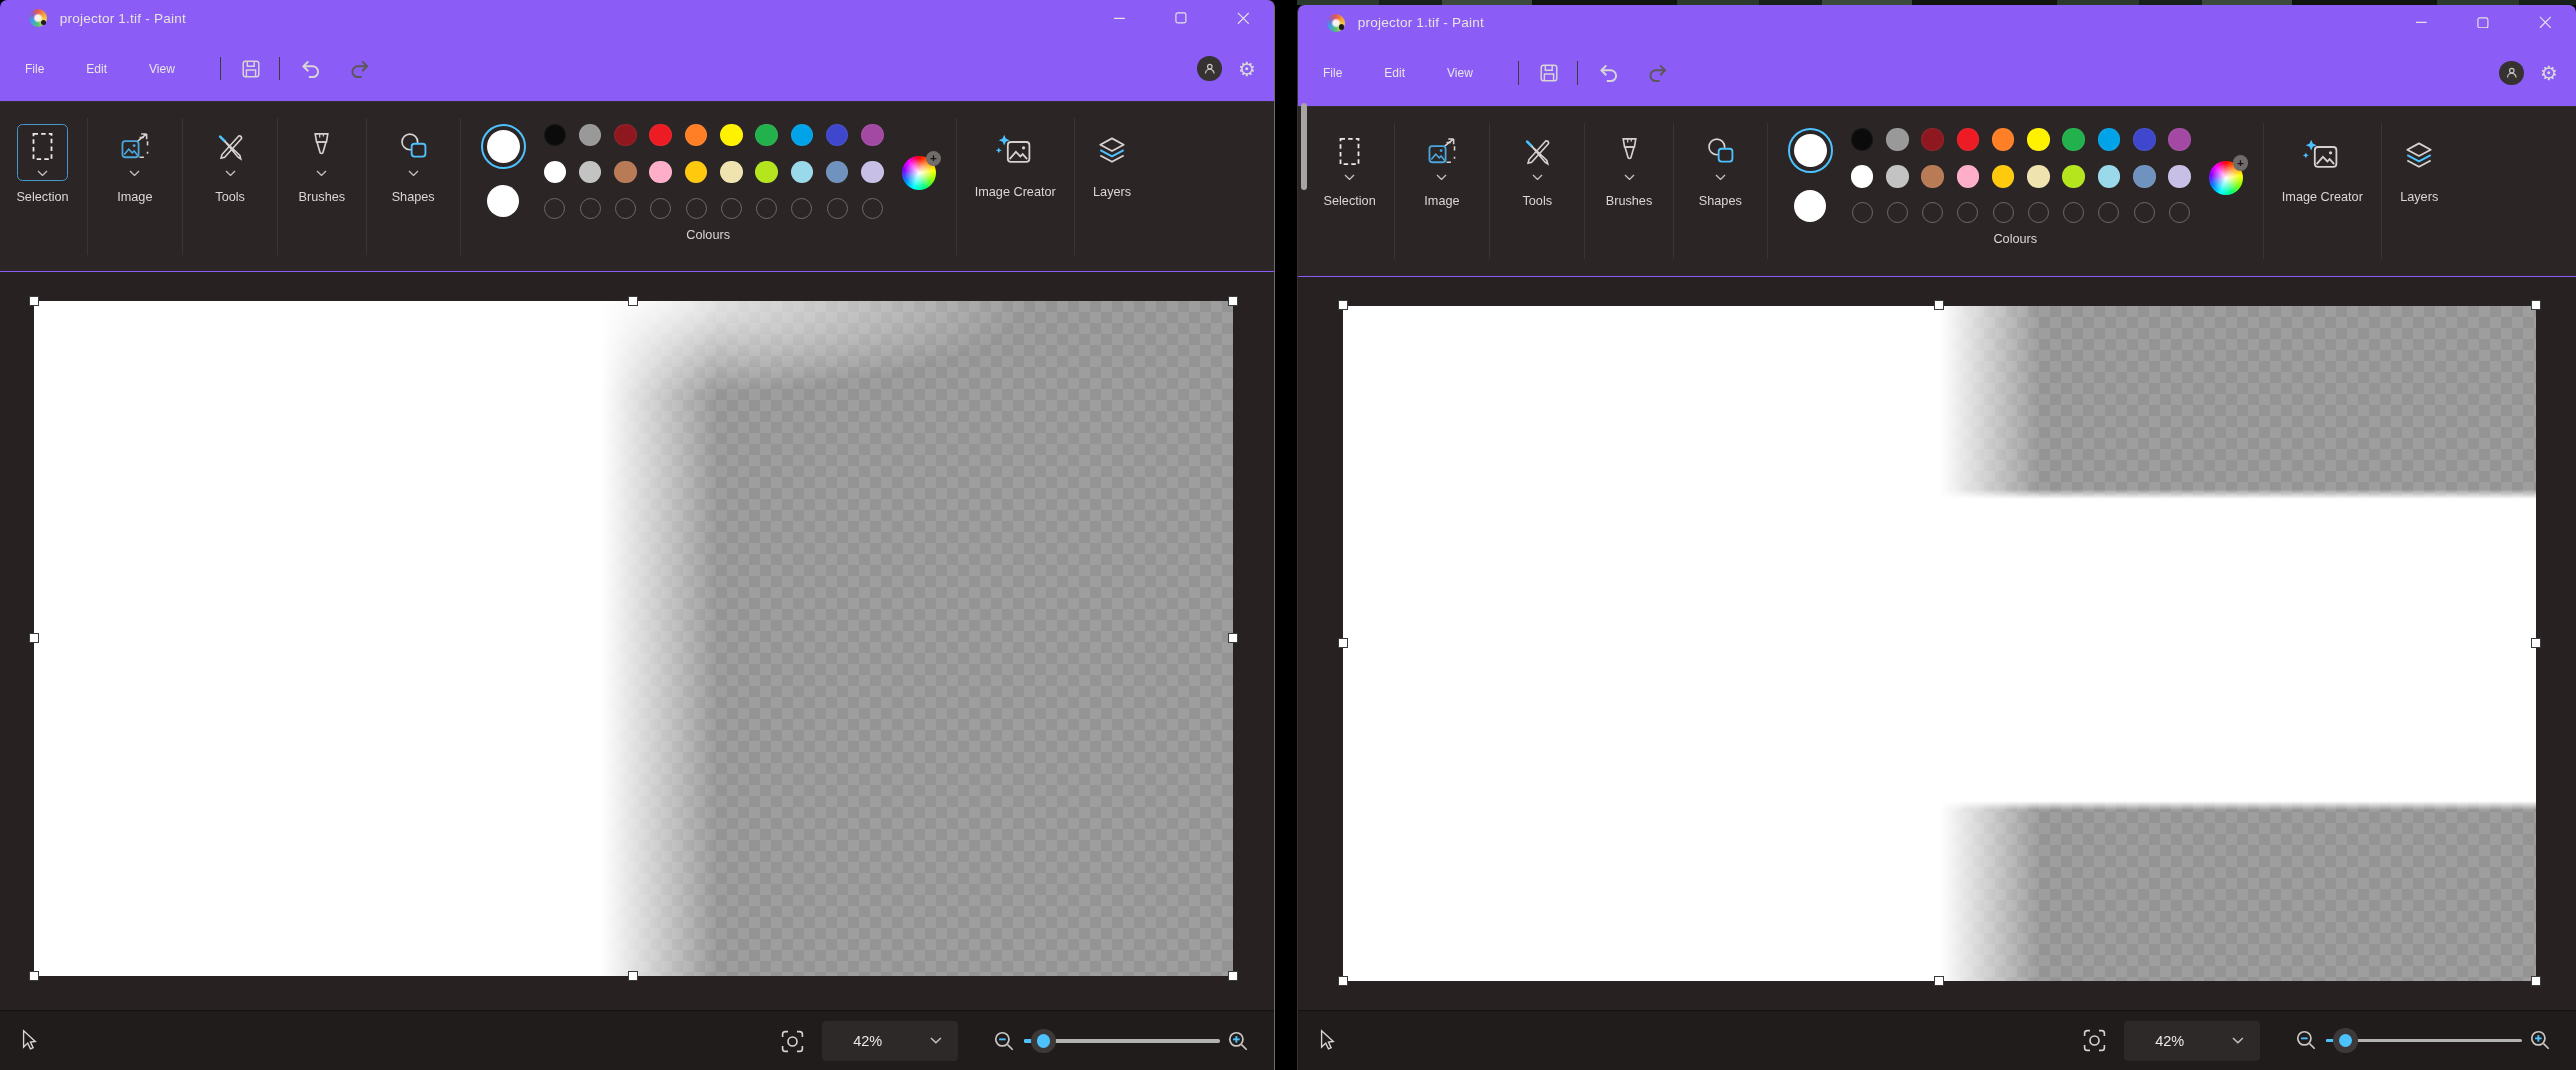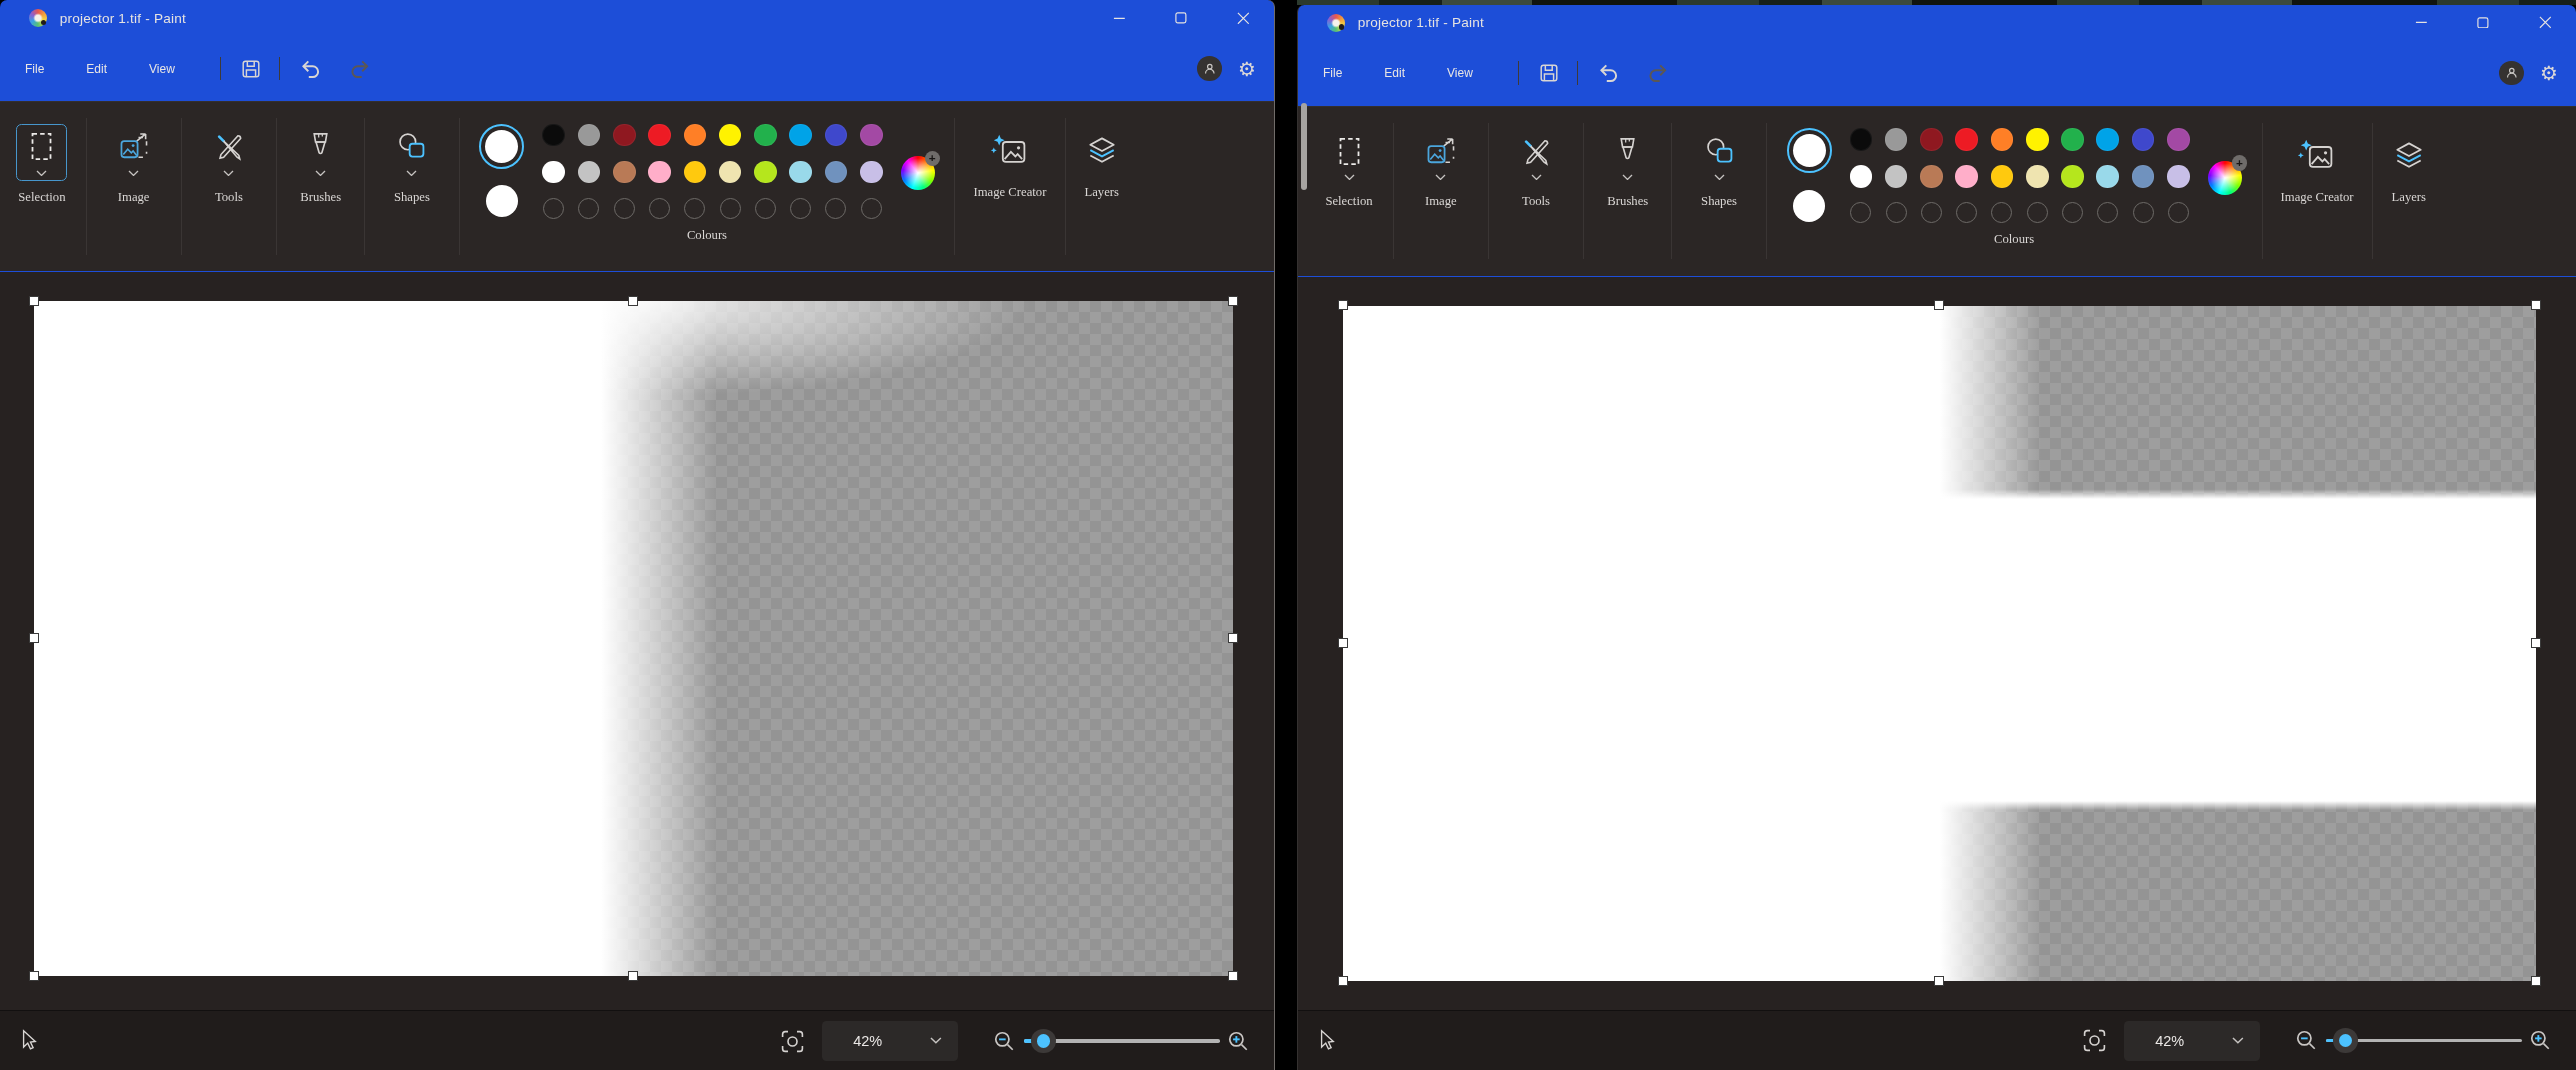--- a/index.html
+++ b/index.html
@@ -1,18 +1,18 @@
 <!DOCTYPE html>
 <html style="font-size:14.5px"><head>
 <meta charset="utf-8">
 <style>
   *{margin:0;padding:0;box-sizing:border-box;font-family:"Liberation Sans","DejaVu Sans",sans-serif;}
   html,body{width:2576px;height:1071px;background:#000;overflow:hidden;position:relative;}
 
-  .window{position:absolute;top:0;height:1071px;background:#1d4ed8;border-radius:7.2px 7.2px 0 0;overflow:hidden;}
+  .window{position:absolute;top:0;height:1071px;background:#8b5cf6;border-radius:7.2px 7.2px 0 0;overflow:hidden;}
   .win-a{left:0;width:1275px;border-right:0.9px solid #706c69;}
   .win-b{left:1297px;width:1279px;top:4.5px;height:1066px;border-left:0.9px solid #343130;}
   .desktop-strip{position:absolute;left:1297px;top:0;width:1279px;height:4.5px;
     background:repeating-linear-gradient(90deg,#2c3a2e 0 82px,#17201a 82px 145px,#3c4a3e 145px 235px,#10140f 235px 380px);}
 
   
   .titlebar{position:relative;height:36px;display:flex;align-items:center;padding-left:29px;}
   .paint-logo{width:18px;height:18px;border-radius:50%;
     background:radial-gradient(circle at 50% 50%,#f6f2ec 0 22%,rgba(255,255,255,0) 38%),
     conic-gradient(#e8574f,#f2a33c,#f0e24b,#57c172,#3aa0e8,#8a5fd0,#e8574f);position:relative;flex:0 0 auto;}
@@ -31,21 +31,21 @@
   .account-chip{width:24.5px;height:24.5px;border-radius:50%;background:#353231;display:flex;align-items:center;justify-content:center;}
   .gear{font-size:20px;color:#dcd9d7;line-height:1;}
 
   
   .toolbar{position:relative;height:170px;background:#2b2625;border-top:0.9px solid #332e2d;display:flex;align-items:stretch;padding:0 0 0 5.4px;}
   .tb-sep{width:0.9px;background:#3a3534;margin:16.3px 7.2px;}
   .group{display:flex;flex-direction:column;align-items:center;justify-content:flex-start;padding:22px 11px 0 11px;}
   .tool-btn{display:flex;flex-direction:column;align-items:center;padding:5.4px 11px 3.6px 11px;border-radius:5.4px;border:1.4px solid transparent;}
   .tool-btn.selected{border-color:#4796cc;}
   .chev{margin-top:6.3px;}
-  .group-label{margin-top:9px;font-size:12.7px;color:#dad7d5;white-space:nowrap;font-family:Liberation Serif, serif;}
+  .group-label{margin-top:9px;font-size:12.7px;color:#dad7d5;white-space:nowrap;}
 
   
   .colours-group{display:flex;flex-direction:column;align-items:center;padding:20px 12.7px 0 12.7px;}
   .colours-top{display:flex;align-items:flex-start;gap:18px;}
   .swatch-col{display:flex;flex-direction:column;align-items:center;gap:16.3px;padding-top:1.8px;}
   .fg-swatch{width:45px;height:45px;border-radius:50%;border:2.3px solid #4cc2ff;display:flex;align-items:center;justify-content:center;background:transparent;}
   .fg-swatch .core{width:33px;height:33px;border-radius:50%;background:#fff;}
   .bg-swatch{width:32px;height:32px;border-radius:50%;background:#fff;}
   .palette-grid{display:grid;grid-template-columns:repeat(10,22.6px);column-gap:12.7px;row-gap:14.5px;justify-items:center;align-items:center;padding-top:1.8px;}
   .dot{width:22.6px;height:22.6px;border-radius:50%;border:0.9px solid rgba(255,255,255,.05);}

